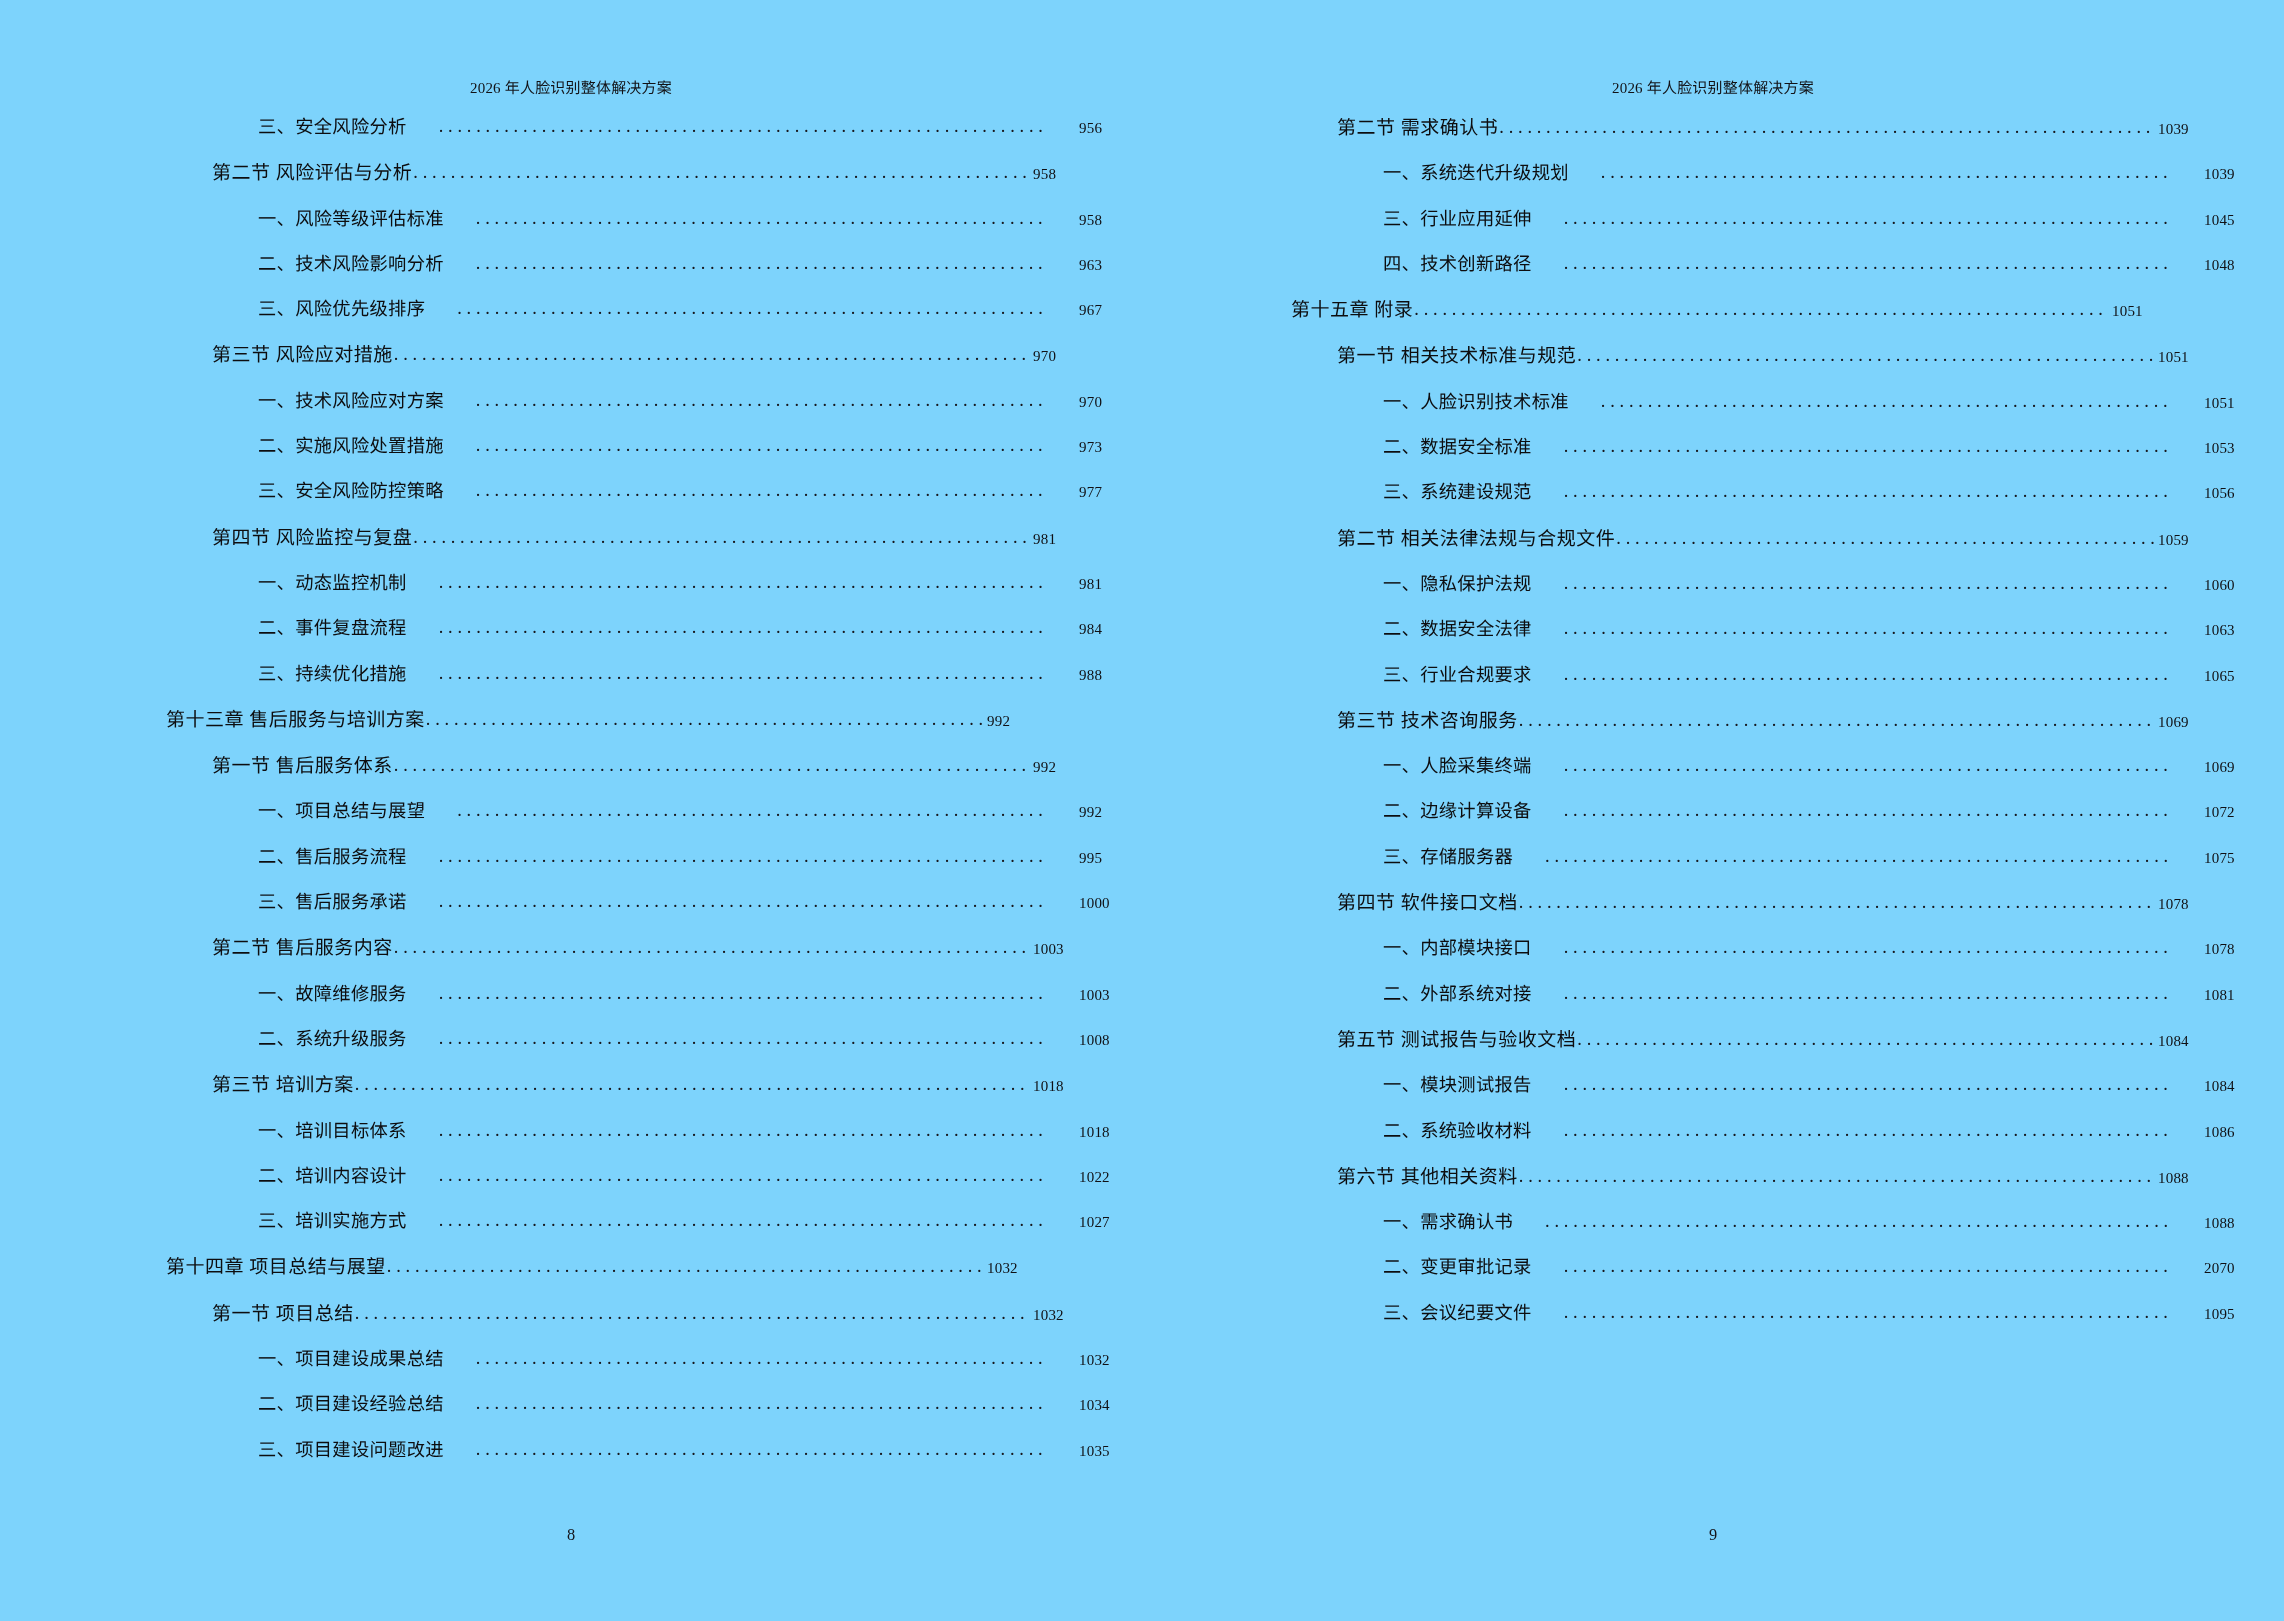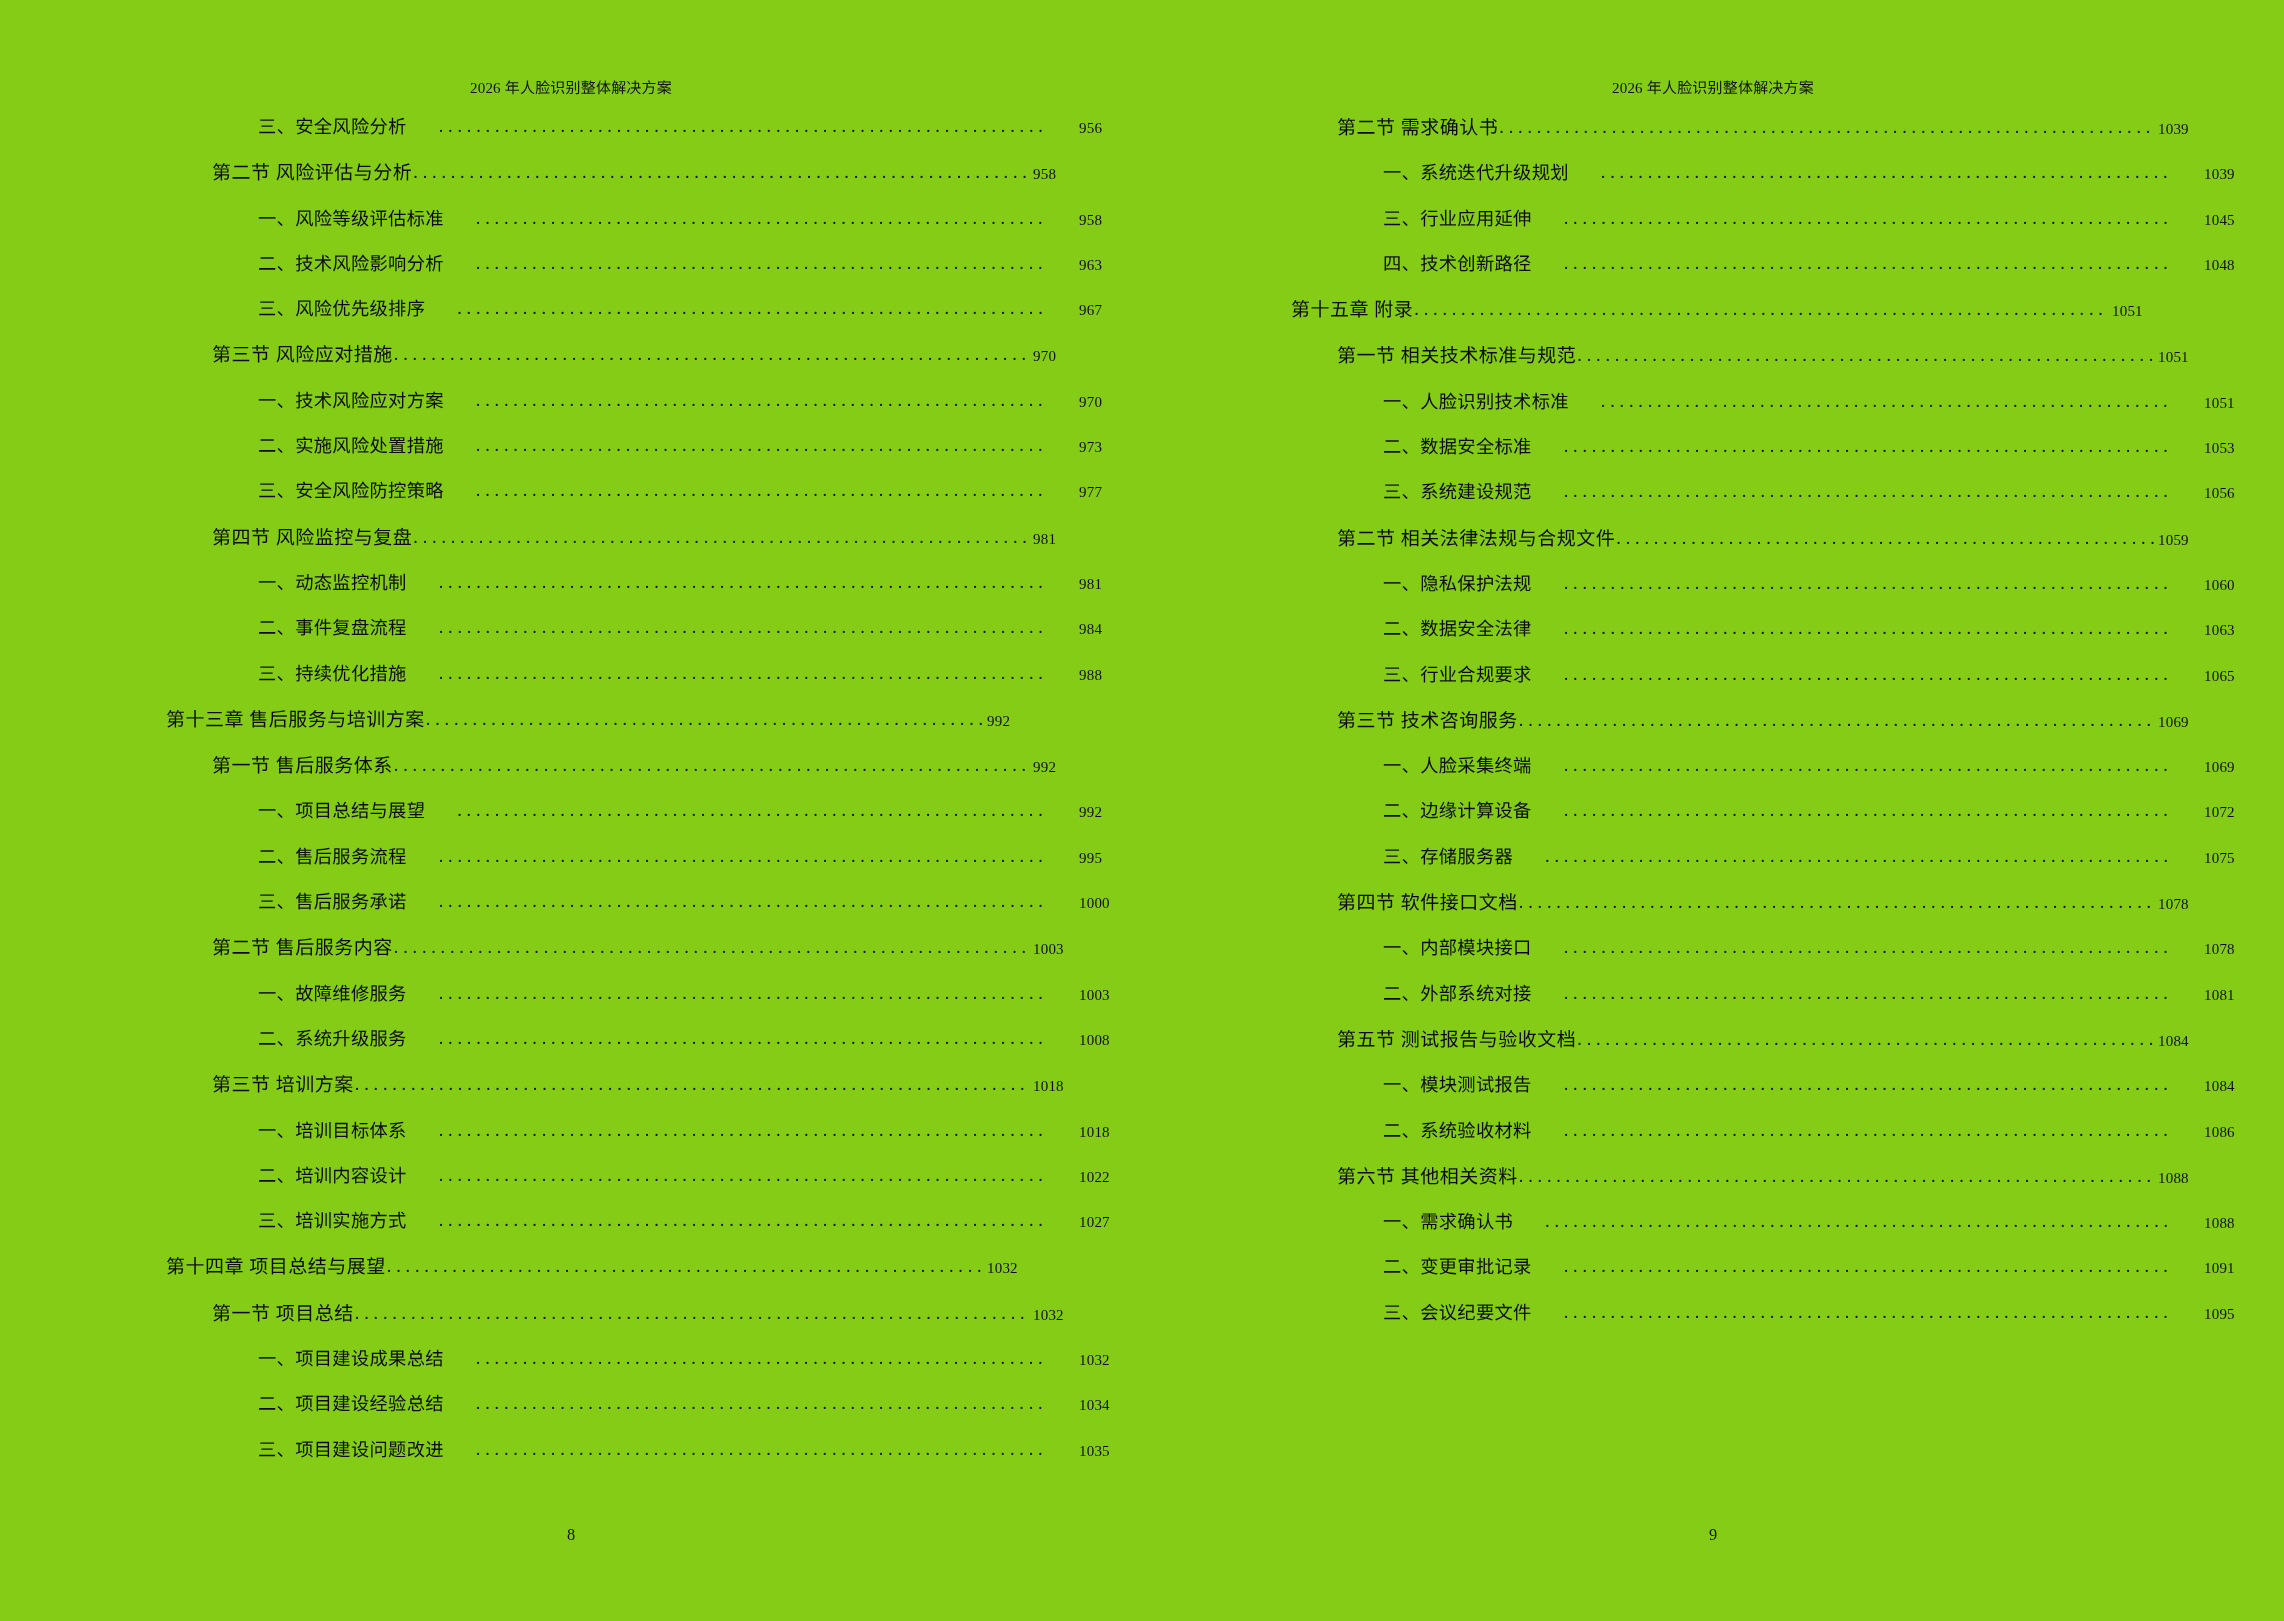--- a/index.html
+++ b/index.html
@@ -21,21 +21,21 @@
     width: 2284px;
     height: 1622px;
     box-sizing: border-box;
   }
 
   .page {
     position: relative;
     width: 1142px;
     height: 1622px;
     box-sizing: border-box;
-    background: #84cc16;
+    background: #7dd3fc;
     overflow: hidden;
   }
 
   
   .running-head {
     position: absolute;
     top: 76px;
     left: 0;
     width: 100%;
     text-align: center;
@@ -404,21 +404,21 @@
           <span class="entry-page">1088</span>
         </div>
         <div class="toc-entry lvl-sub">
           <span class="entry-title">一、需求确认书</span>
           <span class="leader"></span>
           <span class="entry-page">1088</span>
         </div>
         <div class="toc-entry lvl-sub">
           <span class="entry-title">二、变更审批记录</span>
           <span class="leader"></span>
-          <span class="entry-page">1091</span>
+          <span class="entry-page">2070</span>
         </div>
         <div class="toc-entry lvl-sub">
           <span class="entry-title">三、会议纪要文件</span>
           <span class="leader"></span>
           <span class="entry-page">1095</span>
         </div>
       </nav>
     <div class="folio">9</div>
   </section>
 

